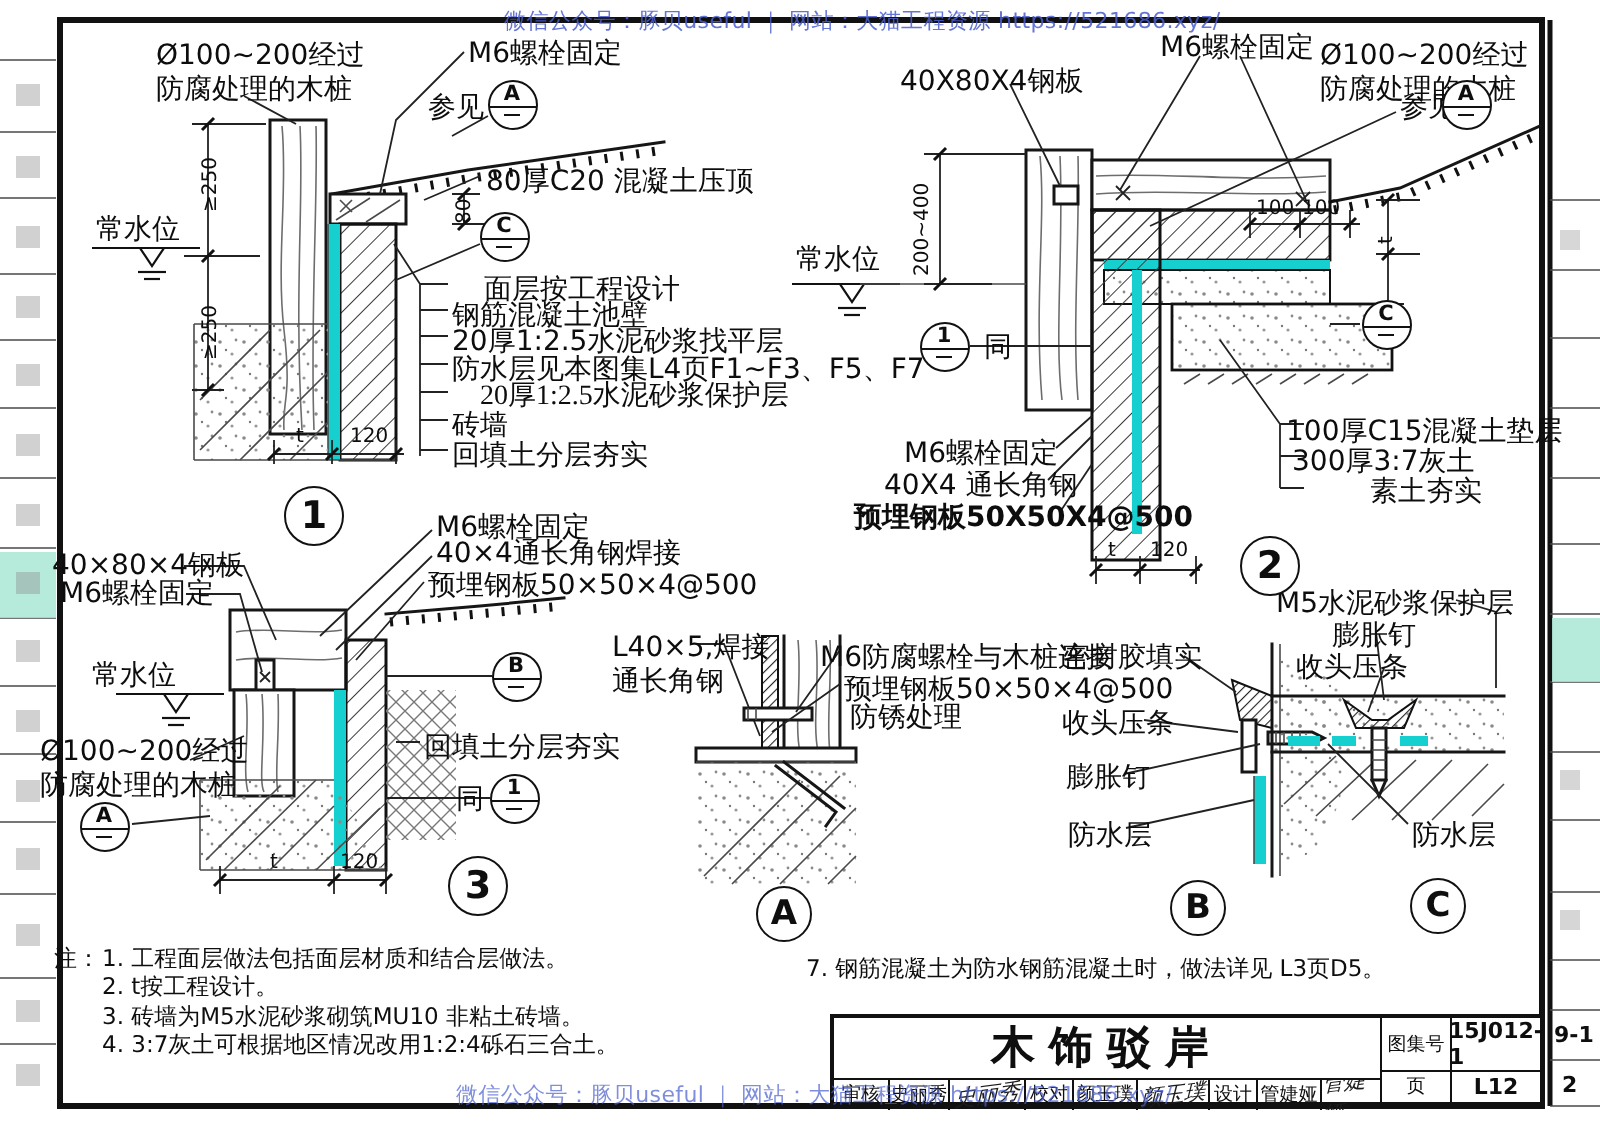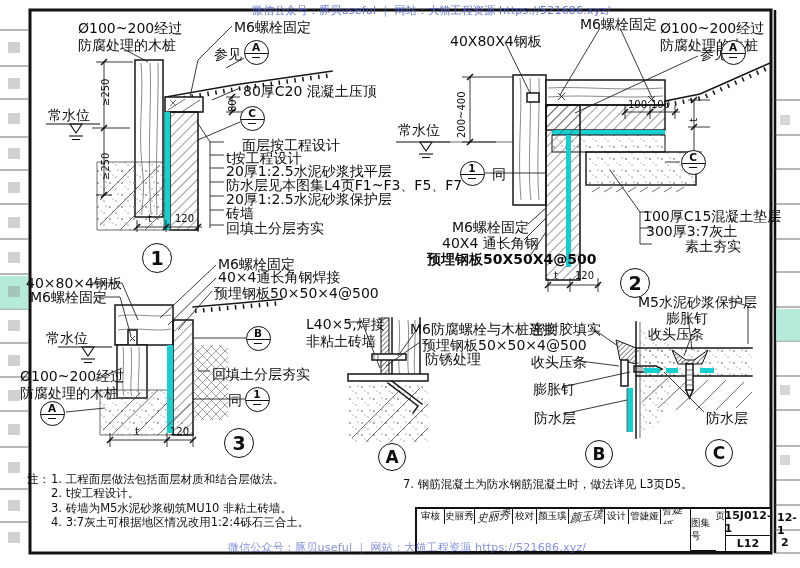--- a/index.html
+++ b/index.html
@@ -22,21 +22,21 @@
 .rc .b i{width:8px;border-top:1.6px solid #111;margin-top:3px}
 .wm{position:absolute;z-index:6;color:#4a5ecf;font-size:11px;white-space:nowrap;opacity:.85;letter-spacing:.2px}
 .notes{position:absolute;z-index:3;left:27px;top:472px;display:flex;font-size:11.5px;line-height:14.3px;font-weight:500}
 .notes .np{margin-right:1px}
 .notes-r{position:absolute;z-index:3;left:403px;top:477px;font-size:11.5px;line-height:14.3px;font-weight:500}
 .tblock{position:absolute;z-index:2;left:415px;top:507px;width:357px;height:46px;border:2px solid #111;display:flex;background:#fff}
 .tb-left{width:273px;display:flex;flex-direction:column}
 .tb-title{flex:1;display:flex;align-items:center;justify-content:center;font-size:22px;font-weight:600;letter-spacing:7px;border-bottom:1.3px solid #111}
 .tb-staff{height:15px;display:flex}
 .tb-staff>div{border-right:1.3px solid #111;display:flex;align-items:center;justify-content:center;font-size:9.5px;overflow:hidden}
-.tb-mid{width:35px;display:flex;flex-direction:row;border-left:1.3px solid #111}
+.tb-mid{width:35px;display:flex;flex-direction:column;border-left:1.3px solid #111}
 .tb-mid>div,.tb-right>div{display:flex;align-items:center;justify-content:center}
 .tb-mid>div:first-child,.tb-right>div:first-child{flex:1;border-bottom:1.3px solid #111}
 .tb-mid>div:last-child,.tb-right>div:last-child{height:15px}
 .tb-mid{font-size:9.5px}
 .tb-right{width:45px;display:flex;flex-direction:column;border-left:1.3px solid #111;font-size:11px;font-weight:600}
 .sig{font-style:italic;font-family:"DejaVu Serif","Liberation Serif",serif;transform:rotate(-7deg) skewX(-8deg);font-size:11px;color:#1c1c1c}
 .edge-frag{position:absolute;z-index:3;font-size:11px;font-weight:600}
 </style>
 </head>
 <body>
@@ -211,24 +211,24 @@
       <div class="ann" style="left: 78px; top: 20px;">Ø100~200经过
 防腐处理的木桩</div>
       <div class="ann" style="left: 234px; top: 19px;">M6螺栓固定</div>
       <div class="ann" style="left: 214px; top: 46px;">参见</div>
       <div class="ann" style="left: 243px; top: 83px;">80厚C20 混凝土压顶</div>
       <div class="ann" style="left: 227px; top: 112px; transform: rotate(-90deg); font-size: 10px;">80</div>
       <div class="ann" style="left: 48px; top: 107px;">常水位</div>
       <div class="ann" style="left: 100px; top: 106px; transform: rotate(-90deg); font-size: 10px;">≥250</div>
       <div class="ann" style="left: 100px; top: 180px; transform: rotate(-90deg); font-size: 10px;">≥250</div>
       <div class="ann" style="left: 242px; top: 137px;">面层按工程设计</div>
-      <div class="ann" style="left: 226px; top: 150px;">t按工程设计</div>
+      <div class="ann" style="left: 226px; top: 150px;">钢筋混凝土池壁</div>
       <div class="ann" style="left: 226px; top: 163px;">20厚1:2.5水泥砂浆找平层</div>
       <div class="ann" style="left: 226px; top: 177px;">防水层见本图集L4页F1~F3、F5、F7</div>
-      <div class="ann" style="left: 226px; top: 191px;">20厚1:2.5水泥砂浆保护层</div>
+      <div class="ann" style="left: 240px; top: 191px; font-family: Liberation Serif, serif;">20厚1:2.5水泥砂浆保护层</div>
       <div class="ann" style="left: 226px; top: 205px;">砖墙</div>
       <div class="ann" style="left: 226px; top: 220px;">回填土分层夯实</div>
       <div class="ann" style="left: 148px; top: 213px; font-size: 10px;">t</div>
       <div class="ann" style="left: 175px; top: 213px; font-size: 10px;">120</div>
       <div class="ann" style="left: 580px; top: 16px;">M6螺栓固定</div>
       <div class="ann" style="left: 660px; top: 20px;">Ø100~200经过
 防腐处理的木桩</div>
       <div class="ann" style="left: 700px; top: 46px;">参见</div>
       <div class="ann" style="left: 450px; top: 33px;">40X80X4钢板</div>
       <div class="ann" style="left: 456px; top: 138px; transform: rotate(-90deg); font-size: 10px;">200~400</div>
@@ -244,21 +244,21 @@
       <div class="ann" style="left: 646px; top: 223px;">300厚3:7灰土</div>
       <div class="ann" style="left: 648px; top: 238px; margin-left: 37px;">素土夯实</div>
       <div class="ann" style="left: 554px; top: 270px; font-size: 10px;">t</div>
       <div class="ann" style="left: 575px; top: 270px; font-size: 10px;">120</div>
       <div class="ann" style="left: 218px; top: 256px;">M6螺栓固定</div>
       <div class="ann" style="left: 218px; top: 269px;">40×4通长角钢焊接</div>
       <div class="ann" style="left: 214px; top: 285px;">预埋钢板50×50×4@500</div>
       <div class="ann" style="left: 26px; top: 275px;">40×80×4钢板</div>
       <div class="ann" style="left: 30px; top: 289px;">M6螺栓固定</div>
       <div class="ann" style="left: 306px; top: 316px;">L40×5,焊接
-非粘土砖墙</div>
+通长角钢</div>
       <div class="ann" style="left: 46px; top: 330px;">常水位</div>
       <div class="ann" style="left: 20px; top: 368px;">Ø100~200经过
 防腐处理的木桩</div>
       <div class="ann" style="left: 212px; top: 366px;">回填土分层夯实</div>
       <div class="ann" style="left: 228px; top: 392px;">同</div>
       <div class="ann" style="left: 135px; top: 426px; font-size: 10px;">t</div>
       <div class="ann" style="left: 170px; top: 426px; font-size: 10px;">120</div>
       <div class="ann" style="left: 410px; top: 321px;">M6防腐螺栓与木桩连接</div>
       <div class="ann" style="left: 422px; top: 337px;">预埋钢板50×50×4@500</div>
       <div class="ann" style="left: 425px; top: 351px;">防锈处理</div>
@@ -337,20 +337,21 @@
     <div>3. 砖墙为M5水泥砂浆砌筑MU10 非粘土砖墙。</div>
     <div>4. 3:7灰土可根据地区情况改用1:2:4砾石三合土。</div>
   </div>
 </div>
 <div class="notes-r">
   <div>7. 钢筋混凝土为防水钢筋混凝土时，做法详见 L3页D5。</div>
 </div>
 
 <div class="tblock">
   <div class="tb-left">
+    <div class="tb-title">木饰驳岸</div>
     <div class="tb-staff">
       <div style="width:28px">审核</div>
       <div style="width:30px">史丽秀</div>
       <div style="width:38px">
             <span class="sig">史丽秀</span>
           </div>
       <div style="width:24px">校对</div>
       <div style="width:32px">颜玉璞</div>
       <div style="width:36px">
             <span class="sig">颜玉璞</span>
@@ -365,16 +366,16 @@
   <div class="tb-mid">
     <div>图集号</div>
     <div>页</div>
   </div>
   <div class="tb-right">
     <div>15J012-1</div>
     <div>L12</div>
   </div>
 </div>
 
-<div class="edge-frag" style="left:777px;top:511px">12-1</div>
+<div class="edge-frag" style="left:777px;top:511px">9-1</div>
 <div class="edge-frag" style="left:781px;top:536px">2</div>
 
 </div>
 
 </body></html>

